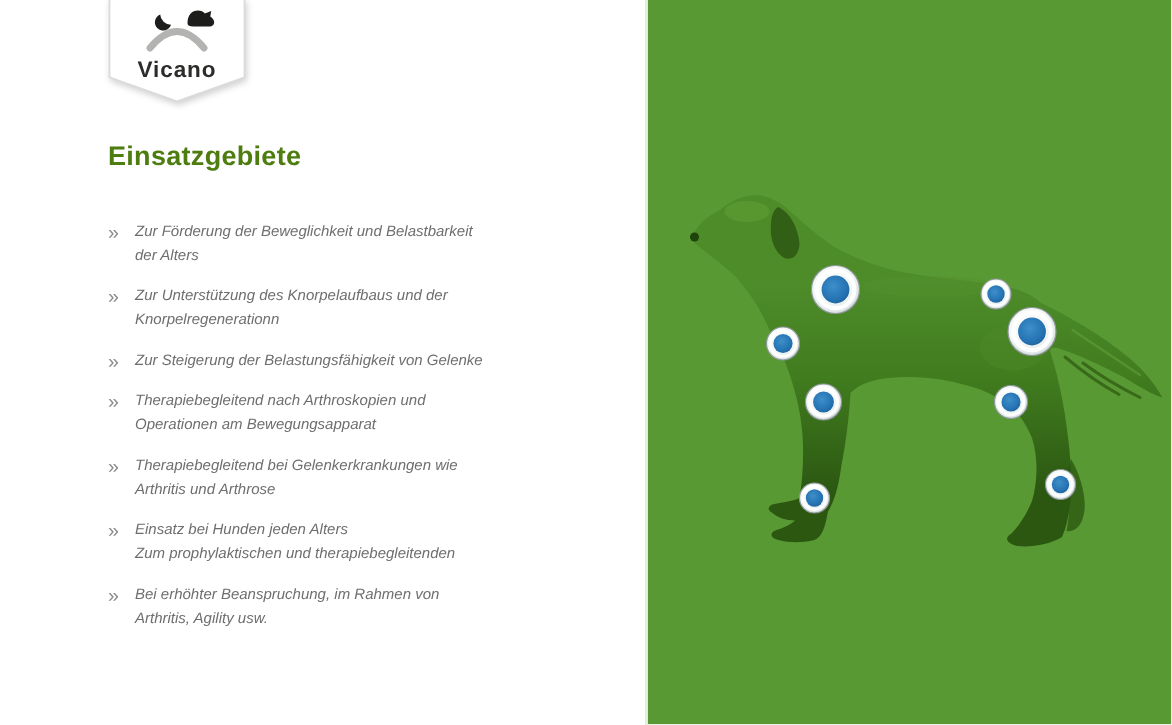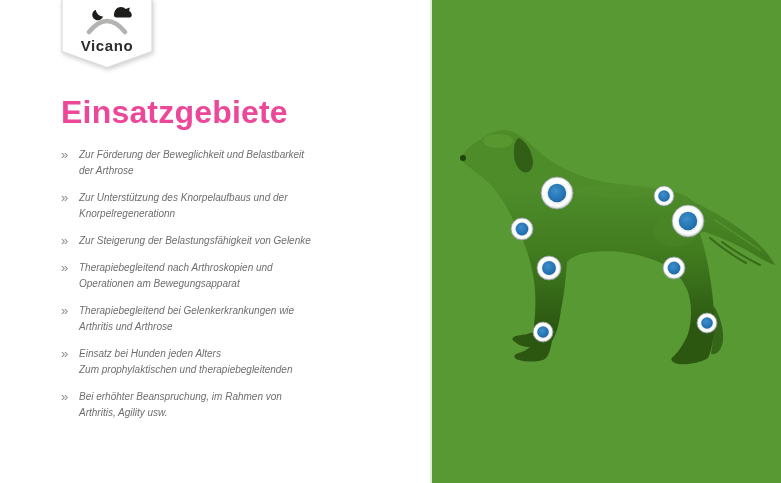--- a/index.html
+++ b/index.html
@@ -2,29 +2,29 @@
 <html><head>
 <meta charset="utf-8">
 <style>
   * { margin:0; padding:0; box-sizing:border-box; }
   html,body { background:#ffffff; }
   .page {
     position:relative; width:781px; height:483px; overflow:hidden;
     background:#ffffff; font-family:"Liberation Sans", sans-serif;
   }
   
-  .content { position:absolute; left:4px; top:0; width:374px; height:483px; background:#ffffff; }
+  .content { position:absolute; left:15px; top:0; width:374px; height:483px; background:#ffffff; }
 
   .badge { position:absolute; left:56px; top:-1px; filter:drop-shadow(1px 2px 2px rgba(0,0,0,0.18)); }
   .badge-text { font-family:"Liberation Sans", sans-serif; font-size:15px; font-weight:bold;
                 fill:#2c2c2a; letter-spacing:0.6px; }
 
   .title {
     position:absolute; left:57px; top:94px;
-    font-size:32px; font-weight:bold; color:#ec4899; letter-spacing:0.2px;
+    font-size:18px; font-weight:bold; color:#4d7c0f; letter-spacing:0.2px;
   }
 
   .app-list { position:absolute; left:57px; top:147px; width:356px; list-style:none; }
   .app-list li { display:flex; margin-bottom:11px; }
   .bullet { flex:0 0 18px; width:18px; color:#8c8c8b; font-size:13px; line-height:16px; }
   .itemtext { color:#6f6e6e; font-size:10px; line-height:16px;font-style:italic; }
   .ln { display:block; }
 
   
   .illustration {
@@ -50,21 +50,21 @@
       <text class="badge-text" x="47" y="52" text-anchor="middle">Vicano</text>
     </svg>
 
     <h1 class="title">Einsatzgebiete</h1>
 
     <ul class="app-list">
       <li>
         <span class="bullet">»</span>
         <span class="itemtext">
             <span class="ln">Zur Förderung der Beweglichkeit und Belastbarkeit</span>
-            <span class="ln">der Arthrose</span>
+            <span class="ln">der Alters</span>
           </span>
       </li>
       <li>
         <span class="bullet">»</span>
         <span class="itemtext">
             <span class="ln">Zur Unterstützung des Knorpelaufbaus und der</span>
             <span class="ln">Knorpelregenerationn</span>
           </span>
       </li>
       <li>

